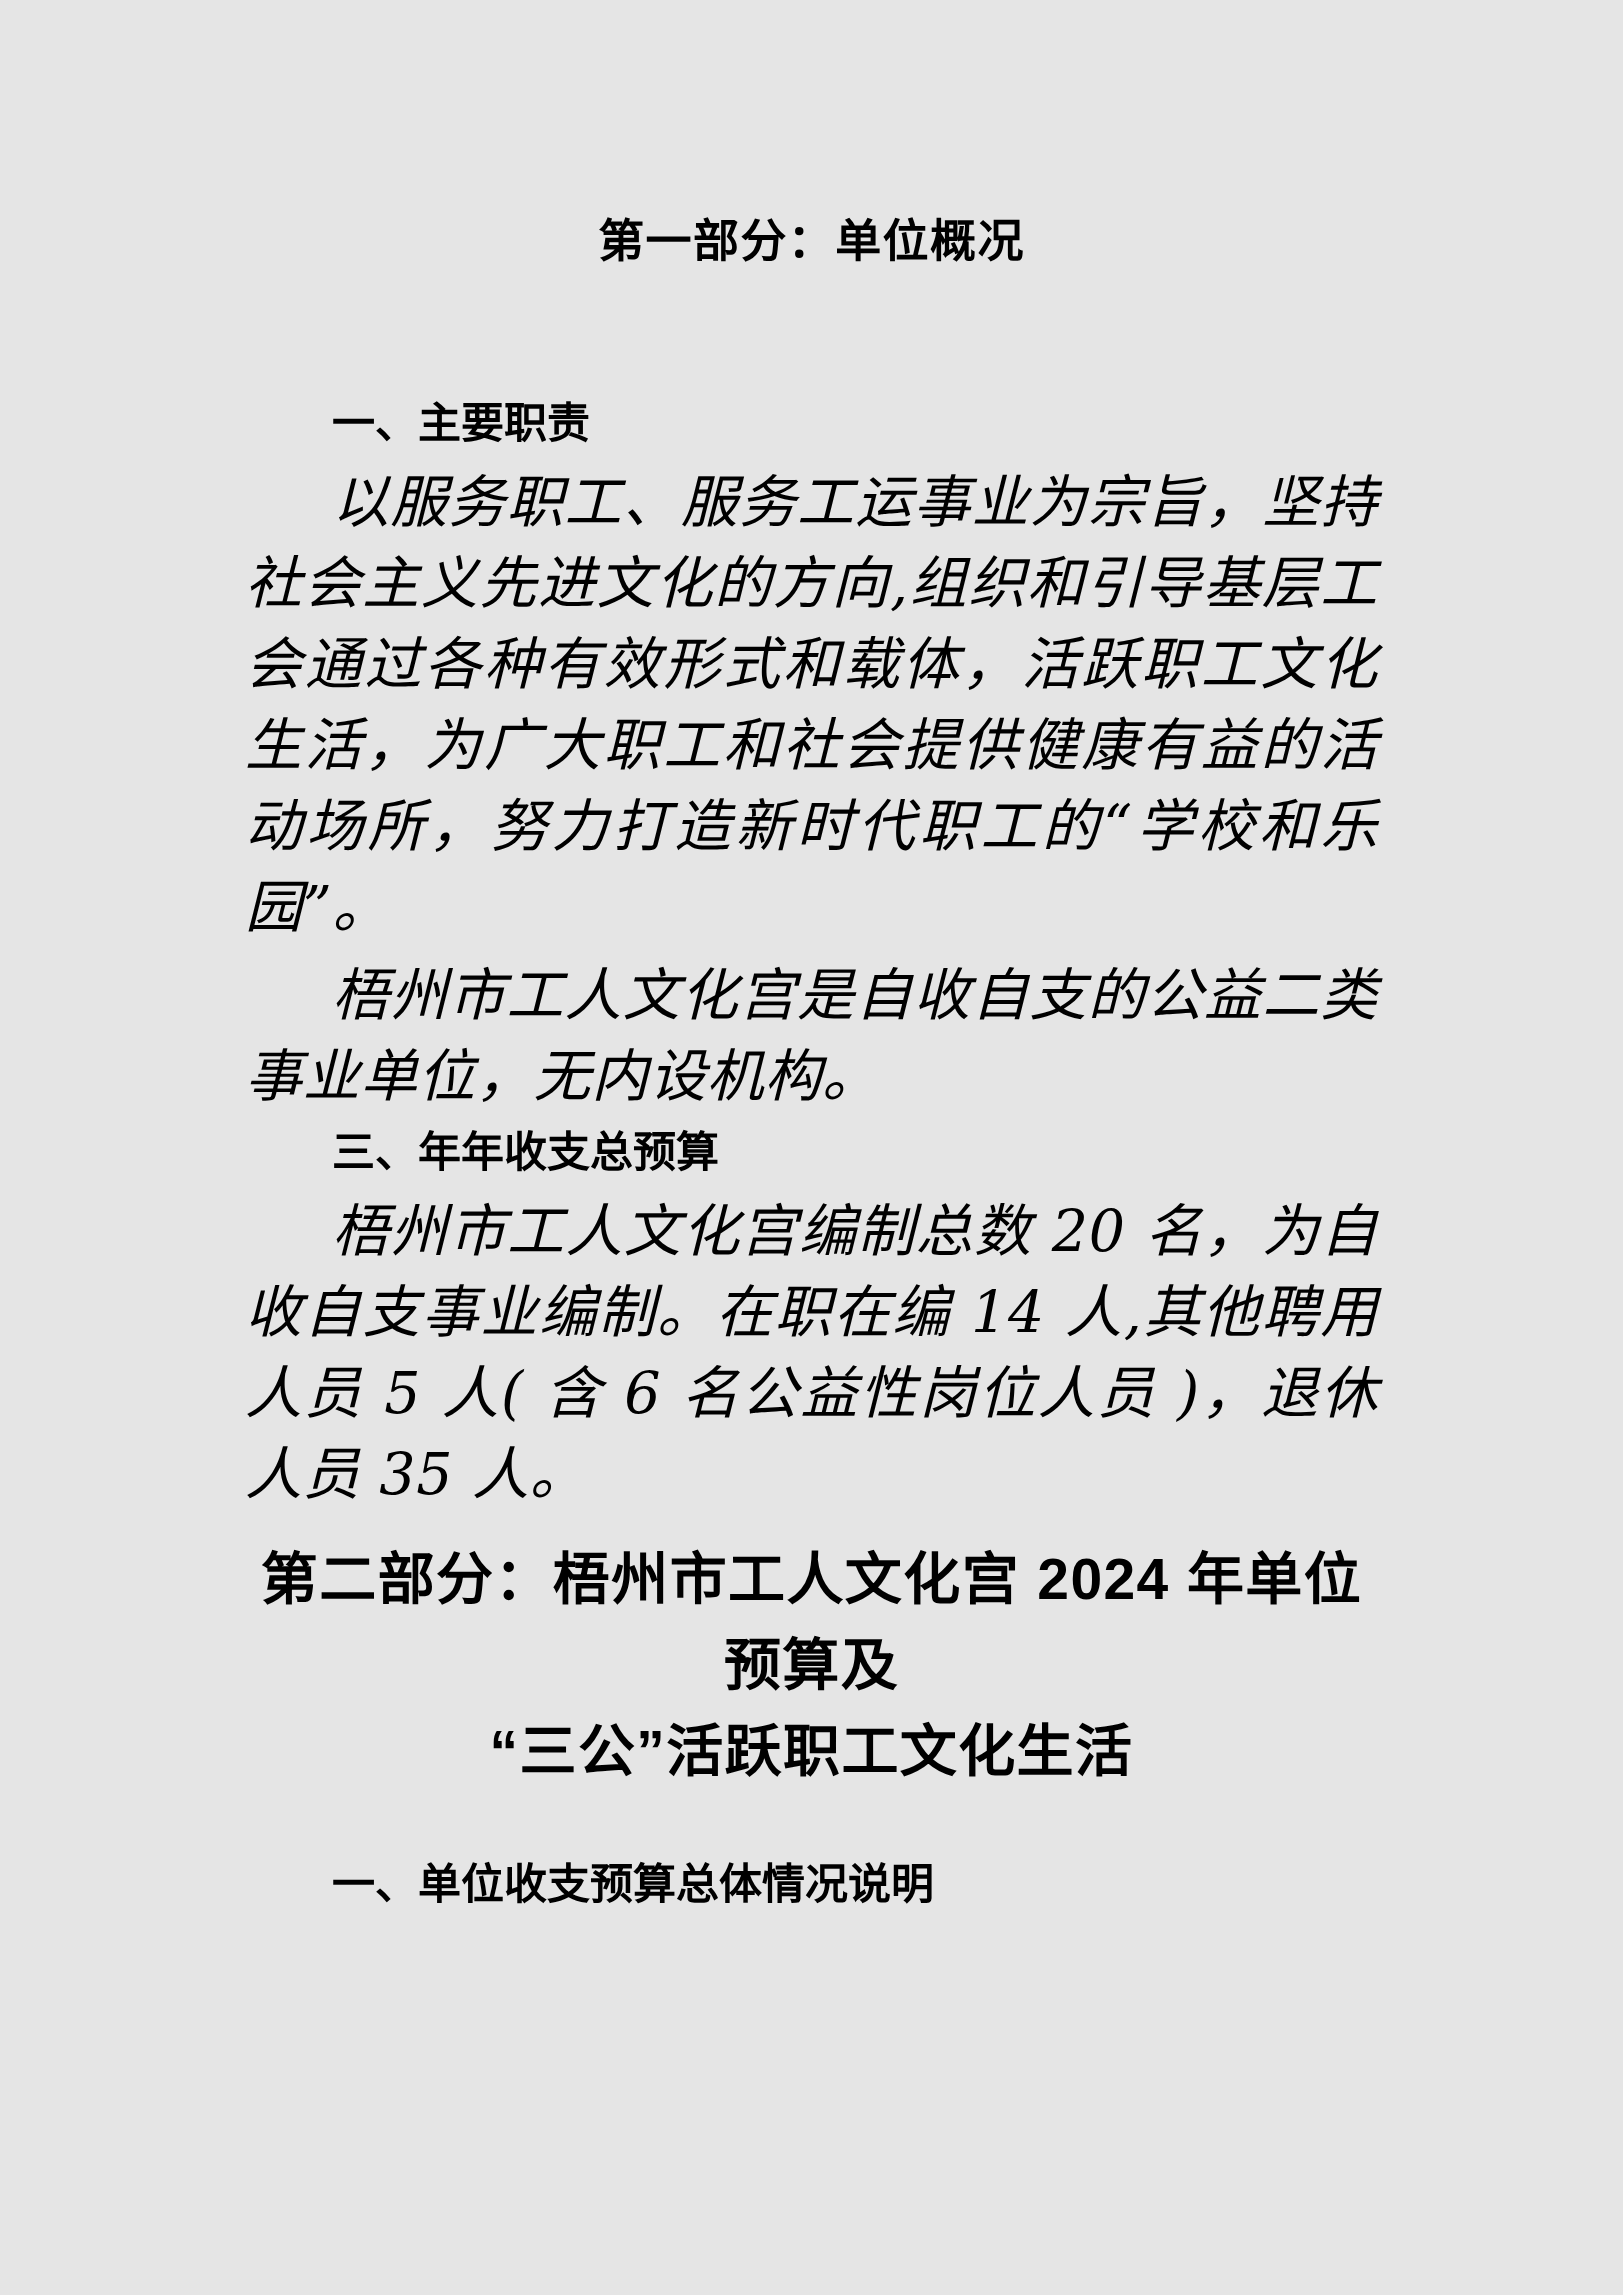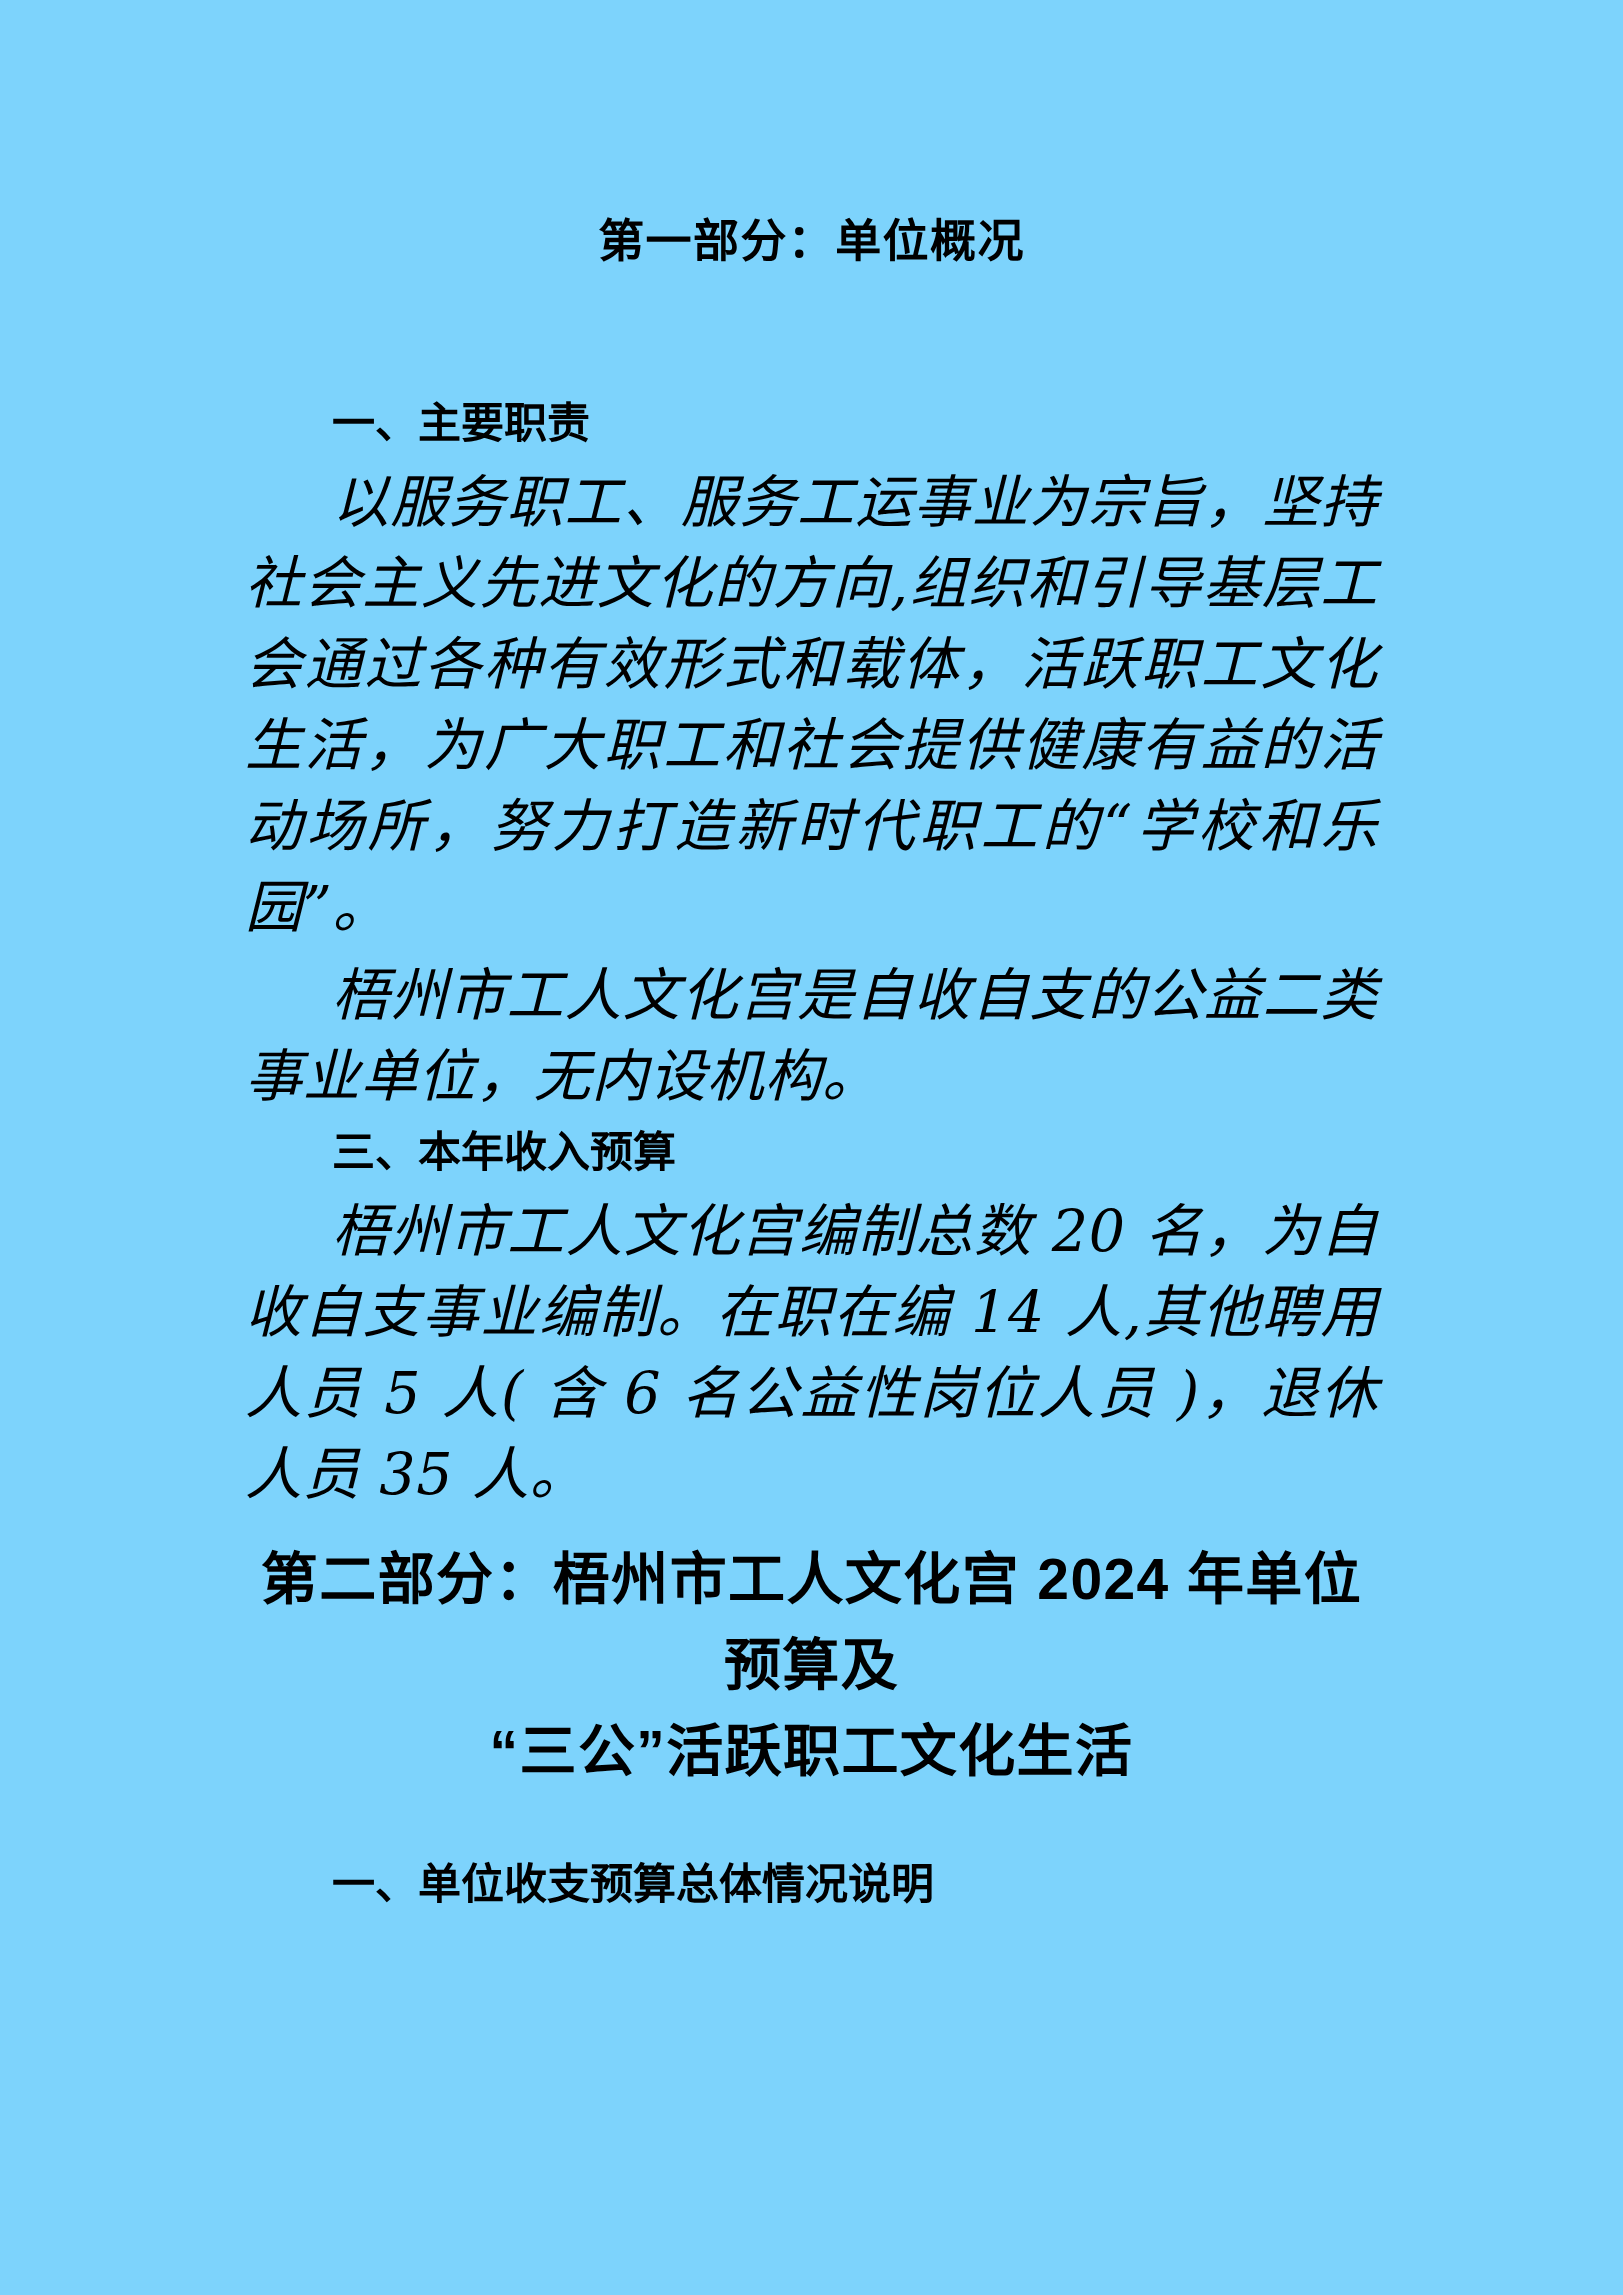--- a/index.html
+++ b/index.html
@@ -6,21 +6,21 @@
     margin: 0;
     padding: 0;
     background: #ffffff;
   }
   .page {
     position: relative;
     width: 1623px;
     height: 2295px;
     box-sizing: border-box;
     padding: 210px 245px 0 245px;
-    background: #7dd3fc;
+    background: #e5e5e5;
     color: #000000;
     overflow: hidden;
   }
   
   .doc-title {
     font-family: "Liberation Sans", "DejaVu Sans", sans-serif;
     font-weight: 700;
     font-size: 46px;
     line-height: 63px;
     text-align: center;
@@ -68,21 +68,21 @@
 
   <h1 class="doc-title">第一部分：单位概况</h1>
 
   <h2 class="section-heading first">一、主要职责</h2>
 
   <p class="body-para">以服务职工、服务工运事业为宗旨，坚持社会主义先进文化的方向,组织和引导基层工会通过各种有效形式和载体，活跃职工文化生活，为广大职工和社会提供健康有益的活动场所，努力打造新时代职工的“学校和乐园”。</p>
 
 
   <p class="body-para">梧州市工人文化宫是自收自支的公益二类事业单位，无内设机构。</p>
 
-  <h2 class="section-heading">三、本年收入预算</h2>
+  <h2 class="section-heading">三、年年收支总预算</h2>
 
   <p class="body-para">梧州市工人文化宫编制总数 20 名，为自收自支事业编制。在职在编 14 人,其他聘用人员 5 人( 含 6 名公益性岗位人员 )，退休人员 35 人。</p>
 
   <h1 class="doc-title doc-title-part2">
     <div class="doc-title-line">第二部分：梧州市工人文化宫 2024 年单位预算及</div>
     <div class="doc-title-line">“三公”活跃职工文化生活</div>
   </h1>
 
   <h2 class="section-heading after-title">一、单位收支预算总体情况说明</h2>
 

